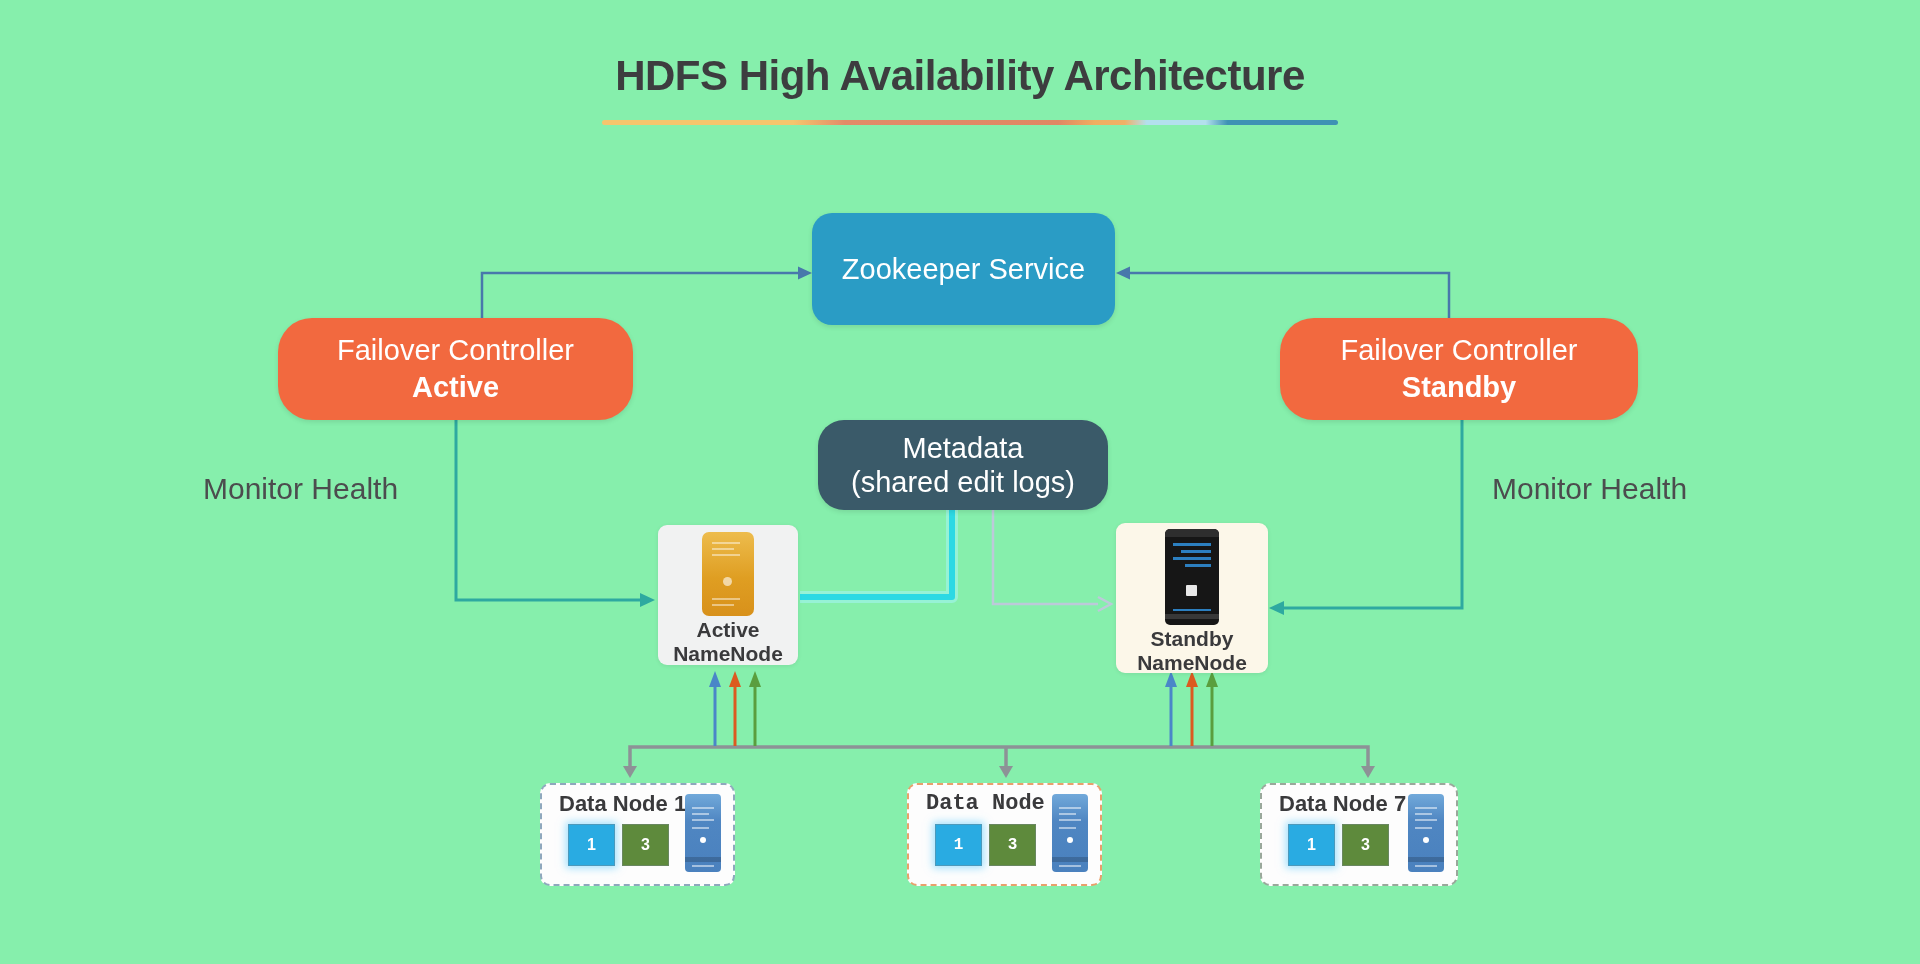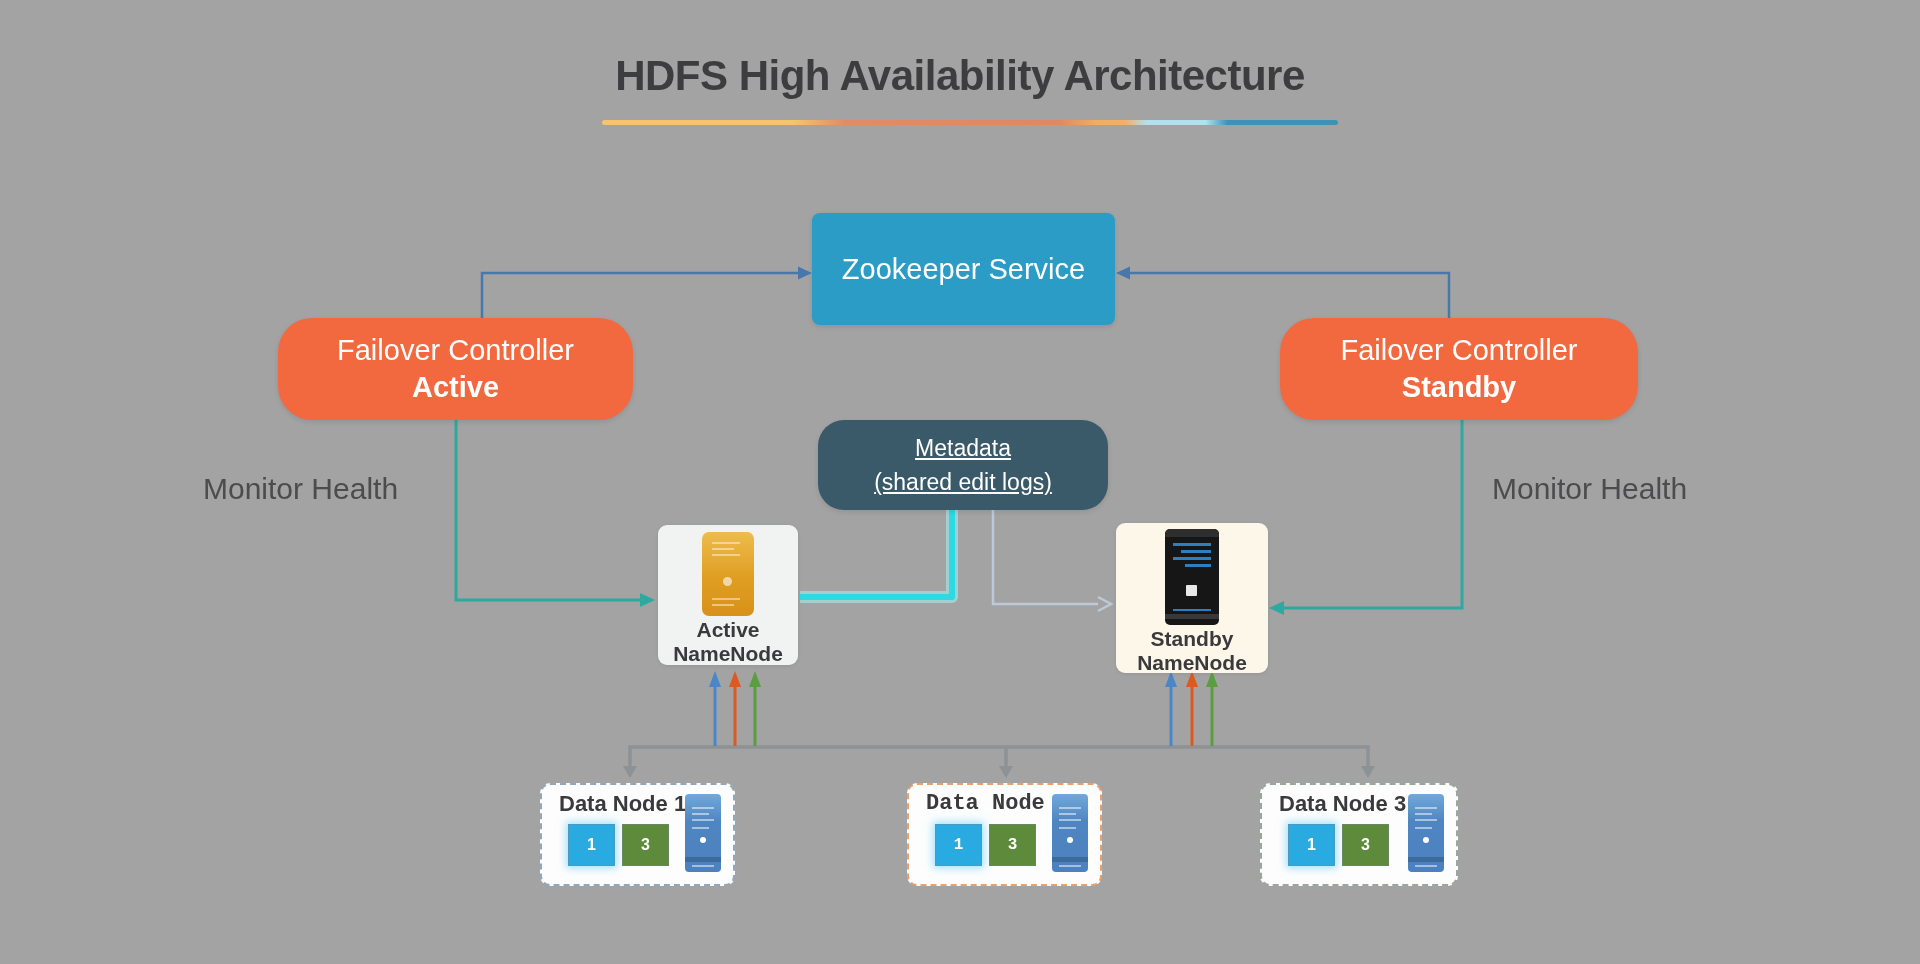--- a/index.html
+++ b/index.html
@@ -1,18 +1,18 @@
 <!DOCTYPE html>
 <html><head>
 <meta charset="utf-8">
 <style>
   html,body{margin:0;padding:0;background:#eef0f0;}
   .stage{
     position:relative;width:1920px;height:964px;margin:0 auto;
-    background:#a3a3a3;overflow:hidden;
+    background:#86efac;overflow:hidden;
     font-family:"Liberation Sans","DejaVu Sans",sans-serif;
   }
   
   .page-title{
     position:absolute;left:0;right:0;top:52px;margin:0;
     text-align:center;font-size:42px;font-weight:700;color:#3d3d3f;
     letter-spacing:-0.5px;
   }
   .title-underline{
     position:absolute;left:602px;top:120px;width:736px;height:5px;border-radius:3px;
@@ -25,25 +25,25 @@
   svg.connectors{position:absolute;left:0;top:0;z-index:1;pointer-events:none;}
   svg .ln{fill:none;}
   
   .box{
     position:absolute;z-index:2;display:flex;flex-direction:column;
     align-items:center;justify-content:center;color:#fff;text-align:center;
     box-shadow:0 2px 5px rgba(0,0,0,0.10);
   }
   .box .l{font-size:29px;line-height:37px;font-weight:400;}
   .box .l.bold{font-weight:700;}
-  .box-zookeeper{left:812px;top:213px;width:303px;height:112px;border-radius:8px;}
+  .box-zookeeper{left:812px;top:213px;width:303px;height:112px;border-radius:20px;}
   .box-fc-active{left:278px;top:318px;width:355px;height:102px;border-radius:34px;}
   .box-fc-standby{left:1280px;top:318px;width:358px;height:102px;border-radius:34px;}
   .box-metadata{left:818px;top:420px;width:290px;height:90px;border-radius:26px;}
-  .box-metadata .l{font-size:23px;line-height:34px;text-decoration:underline;}
+  .box-metadata .l{font-size:29px;line-height:34px;}
   
   .nn-card{
     position:absolute;z-index:2;border-radius:9px;
     box-shadow:0 1px 4px rgba(0,0,0,0.08);
   }
   .nn-active{left:658px;top:525px;width:140px;height:140px;background:#f1f2f2;}
   .nn-standby{left:1116px;top:523px;width:152px;height:150px;background:#fcf7e9;}
   .nn-label{
     position:absolute;left:0;right:0;text-align:center;
     font-size:21px;line-height:24px;font-weight:700;color:#3a3a3c;
@@ -234,21 +234,21 @@
         <i class="s s2"></i>
         <i class="s s3"></i>
         <i class="s s4"></i>
         <i class="dot"></i>
         <i class="band"></i>
         <i class="s s5"></i>
     </div>
   </div>
 
   <div class="dnode dn3" style="border-color: rgb(154, 168, 155);">
-    <div class="dnode-title">Data Node 3</div>
+    <div class="dnode-title">Data Node 7</div>
     <div class="blk blk-1" style="background-color: rgb(41, 171, 226);">1</div>
     <div class="blk blk-3" style="background-color: rgb(94, 138, 60);">3</div>
     <div class="srv-blue">
       <i class="s s1"></i>
         <i class="s s2"></i>
         <i class="s s3"></i>
         <i class="s s4"></i>
         <i class="dot"></i>
         <i class="band"></i>
         <i class="s s5"></i>

